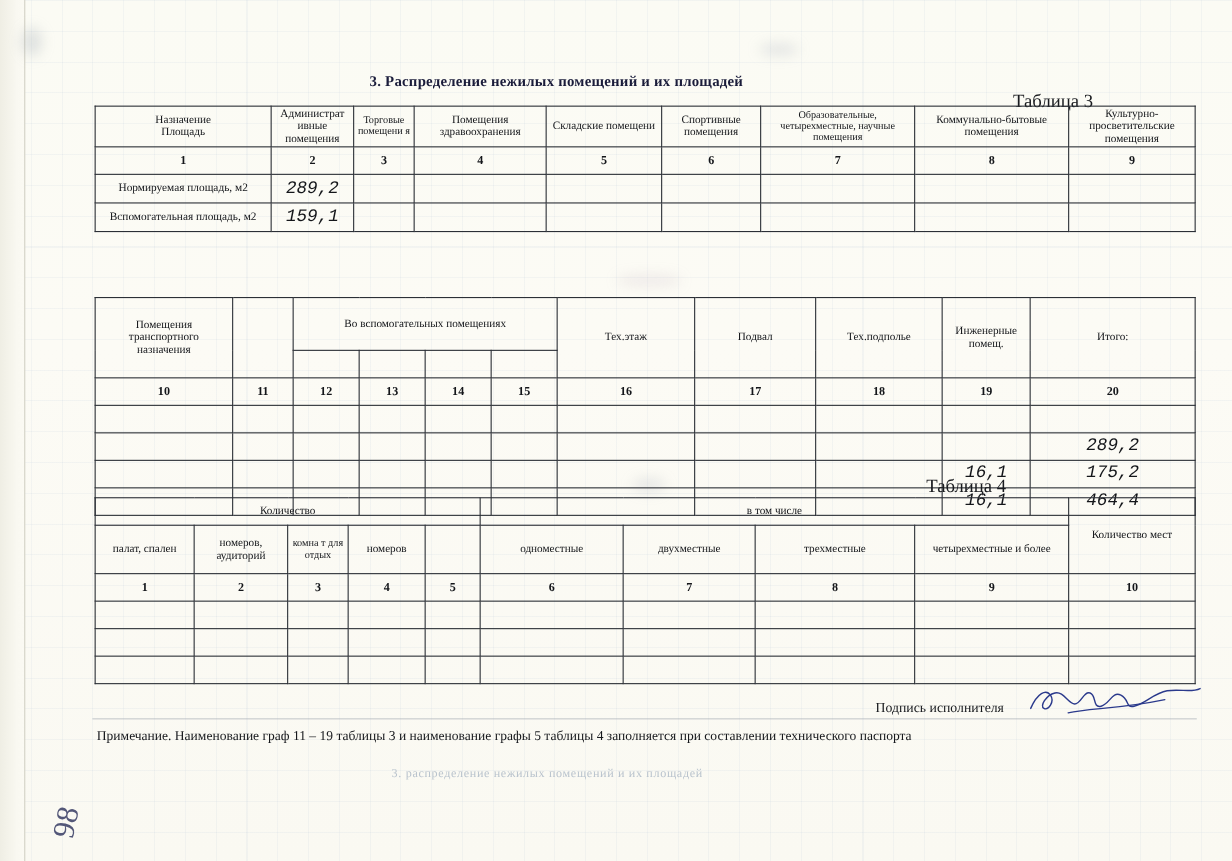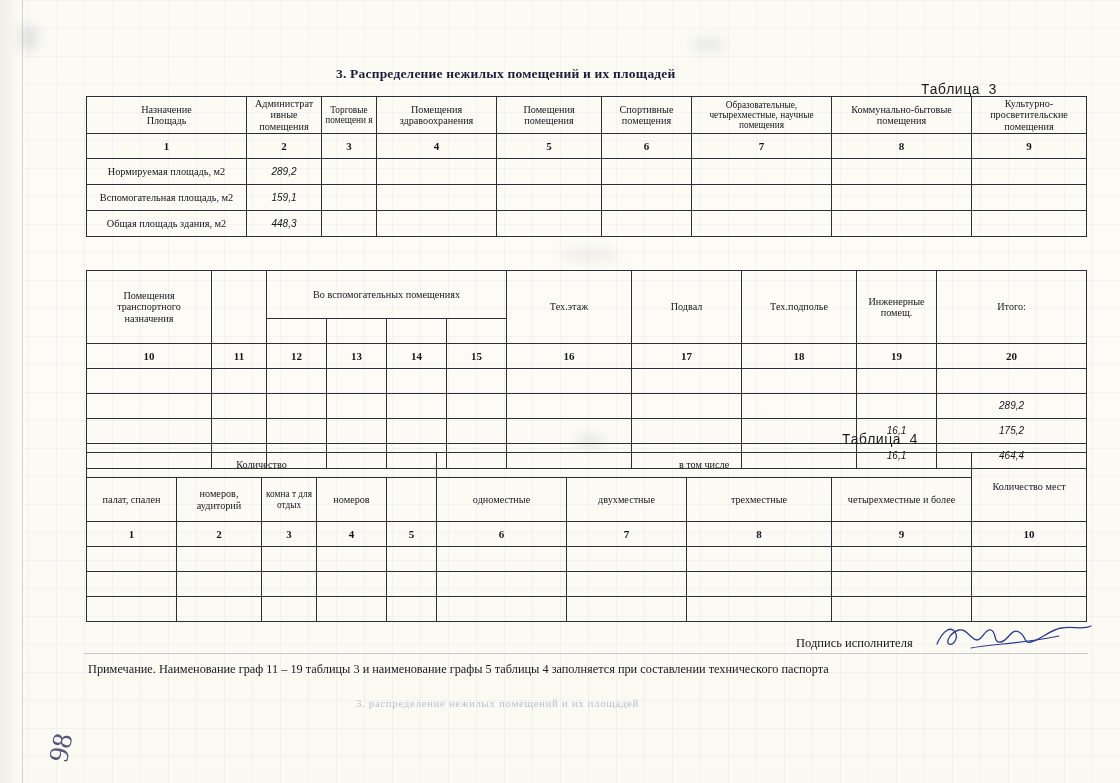--- a/index.html
+++ b/index.html
@@ -28,22 +28,22 @@
 
   .sheet{position:absolute;left:0;top:0;width:1120px;height:783px;margin-left:26px;}
 
   h1.doc-title{
     position:absolute;left:310px;top:66px;
     margin:0;font-size:13.5px;font-weight:bold;
     letter-spacing:.2px;color:#1a1c3a;
     font-family:"Liberation Serif", serif;
   }
   .tbl-caption{
-    position:absolute;font-size:14px;color:#191b1f;
-    font-family:Liberation Mono, monospace;
+    position:absolute;font-size:17px;color:#191b1f;
+    font-family:Liberation Serif, serif;
   }
 
   table.grid{
     position:absolute;
     border-collapse:collapse;
     font-size:10.5px;
     color:#14161a;
     table-layout:fixed;
     background:transparent;
   }
@@ -54,22 +54,22 @@
     padding:1px 2px;
     line-height:1.12;
     height:22px;
   }
   td.hdr{font-size:10.2px;}
   td.small{font-size:9.3px;}
   td.numrow{font-weight:bold;font-size:11px;height:18px;}
   td.left{text-align:left;padding-left:5px;font-size:10.3px;}
   .val{
     font-style:italic;
-    font-family:Liberation Sans, sans-serif;
-    font-size:10px;
+    font-family:Liberation Mono, monospace;
+    font-size:16px;
   }
 
   
   #table3a{left:60px;top:96px;width:1000px;}
   #table3b{left:60px;top:270px;width:1000px;}
   #table4{left:60px;top:452px;width:1000px;}
 
   .sign-label{
     position:absolute;left:770px;top:636px;font-size:12.5px;
   }
@@ -123,21 +123,21 @@
     </colgroup>
     <tbody>
         <tr>
       <td class="hdr">
         <div>Назначение</div>
         <div>Площадь</div>
       </td>
       <td class="hdr">Администрат ивные помещения</td>
       <td class="hdr small">Торговые помещени я</td>
       <td class="hdr">Помещения здравоохранения</td>
-      <td class="hdr">Помещения помещения</td>
+      <td class="hdr">Складские помещени</td>
       <td class="hdr">Спортивные помещения</td>
       <td class="hdr small">Образовательные, четырехместные, научные помещения</td>
       <td class="hdr">Коммунально-бытовые помещения</td>
       <td class="hdr">Культурно-просветительские помещения</td>
     </tr>
     <tr>
       <td class="numrow">1</td>
       <td class="numrow">2</td>
       <td class="numrow">3</td>
       <td class="numrow">4</td>
@@ -154,31 +154,20 @@
       <td></td>
       <td></td>
       <td></td>
       <td></td>
       <td></td>
       <td></td>
     </tr>
     <tr style="height:26px">
       <td class="left">Вспомогательная площадь, м2</td>
       <td class="val">159,1</td>
-      <td></td>
-      <td></td>
-      <td></td>
-      <td></td>
-      <td></td>
-      <td></td>
-      <td></td>
-    </tr>
-    <tr style="height:26px">
-      <td class="left">Общая площадь здания, м2</td>
-      <td class="val">448,3</td>
       <td></td>
       <td></td>
       <td></td>
       <td></td>
       <td></td>
       <td></td>
       <td></td>
     </tr>
   </tbody>
     </table>

